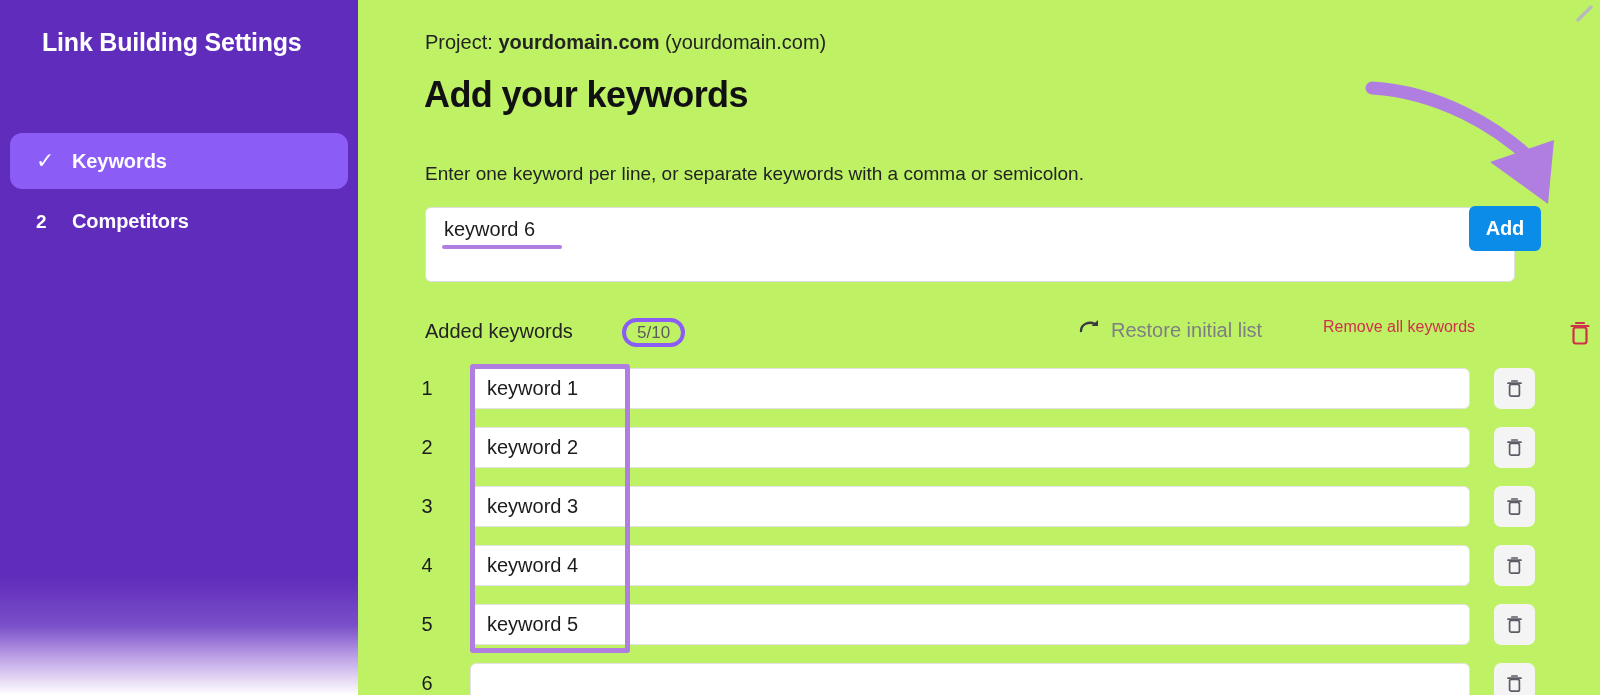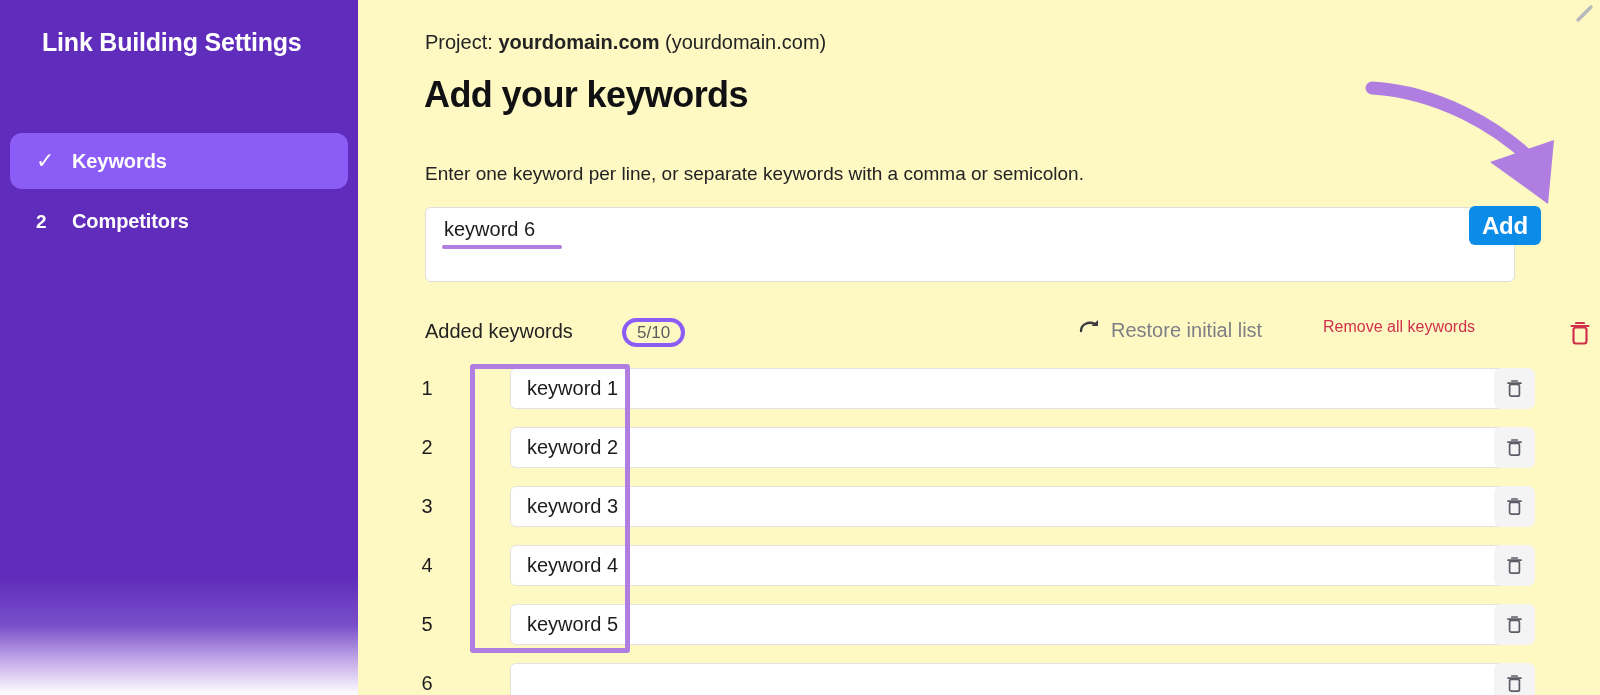--- a/index.html
+++ b/index.html
@@ -84,21 +84,21 @@
     font-weight: bold;
     letter-spacing: -0.1px;
   }
 
   
   .main {
     position: absolute;
     left: 358px; top: 0;
     width: 1242px;
     height: 695px;
-    background: #fef9c3;
+    background: #bef264;
   }
 
   .project-line {
     position: absolute;
     left: 67px;
     top: 31px;
     font-size: 20px;
     color: #232324;
     white-space: nowrap;
   }
@@ -196,26 +196,26 @@
     height: 4px;
     background: #b07ee0;
     border-radius: 2px;
   }
 
   .add-button {
     position: absolute;
     left: 1111px;
     top: 206px;
     width: 72px;
-    height: 39px;
+    height: 45px;
     background: #0b8ce8;
     border: none;
     border-radius: 6px;
     color: #ffffff;
-    font-size: 24px;
+    font-size: 20px;
     font-family: "Liberation Sans", sans-serif;
     font-weight: bold;
     cursor: pointer;
     letter-spacing: -0.2px;
   }
 
   
   .arrow-anno {
     position: absolute;
     left: 1000px;
@@ -319,21 +319,20 @@
     width: 1000px;
     height: 41px;
     border: 1px solid #e2e2e3;
     border-radius: 6px;
     background: #ffffff;
     display: flex;
     align-items: center;
     padding-left: 16px;
     font-size: 20px;
     color: #1c1c1e;
-    margin-left: 40px;
   }
   .krow-del {
     position: absolute;
     left: 1136px;
     top: 3px;
     width: 41px;
     height: 41px;
     border-radius: 7px;
     background: #f4f4f5;
     display: flex;

